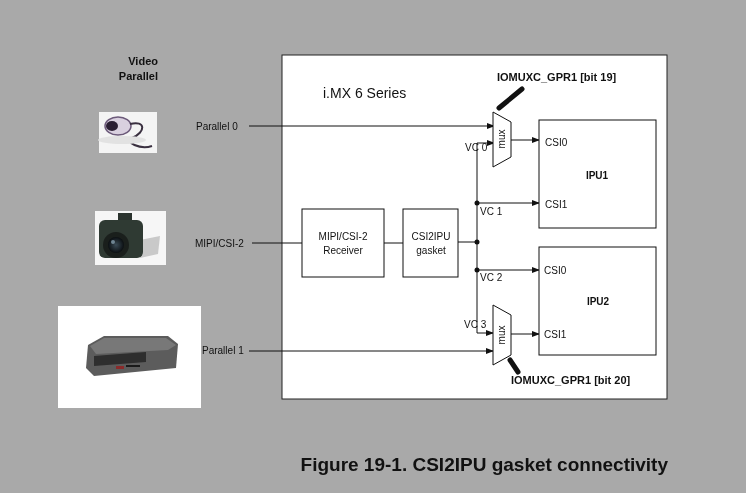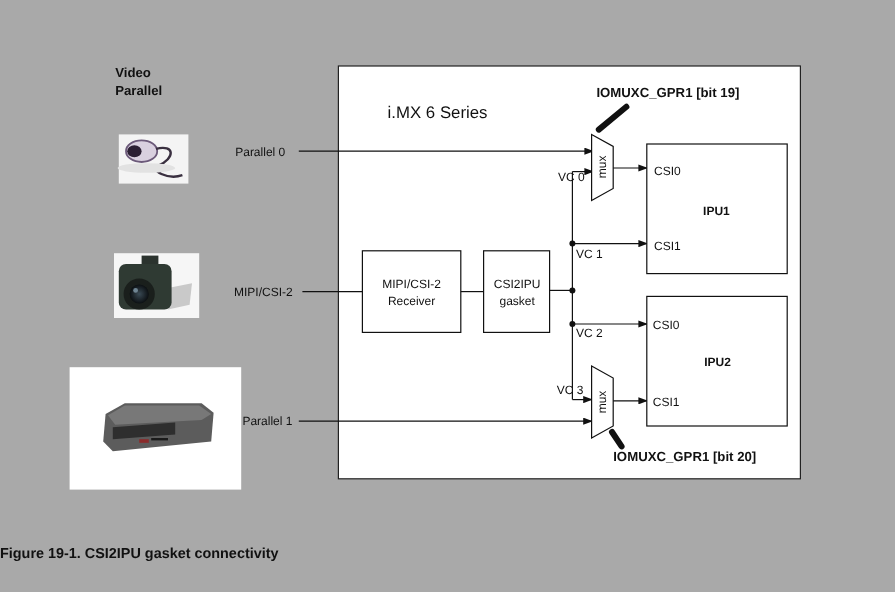--- a/index.html
+++ b/index.html
@@ -7,26 +7,26 @@
     width: 746px; height: 493px;
     background: #a9a9a9;
     position: relative;
     overflow: hidden;
     font-family: "Liberation Sans", sans-serif;
   }
   #diagram { position: absolute; left: 0; top: 0; }
   .lbl { font-family: "Liberation Sans", sans-serif; fill: #111; }
   .caption {
     position: absolute; left: 0; width: 668px; top: 454px;
-    text-align: left; font-weight: bold; font-size: 12px; color: #111;
+    text-align: right; font-weight: bold; font-size: 19px; color: #111;
     font-family: "Liberation Sans", sans-serif;
   }
   .src-title {
     position: absolute; left: 96px; top: 54px; width: 62px;
-    text-align: left; font-weight: bold; font-size: 11px; line-height: 15px; color: #111;
+    text-align: right; font-weight: bold; font-size: 11px; line-height: 15px; color: #111;
   }
 </style>
 </head>
 <body>
 
 <div class="src-title">
   <div>Video</div>
   <div>Parallel</div>
 </div>
 

